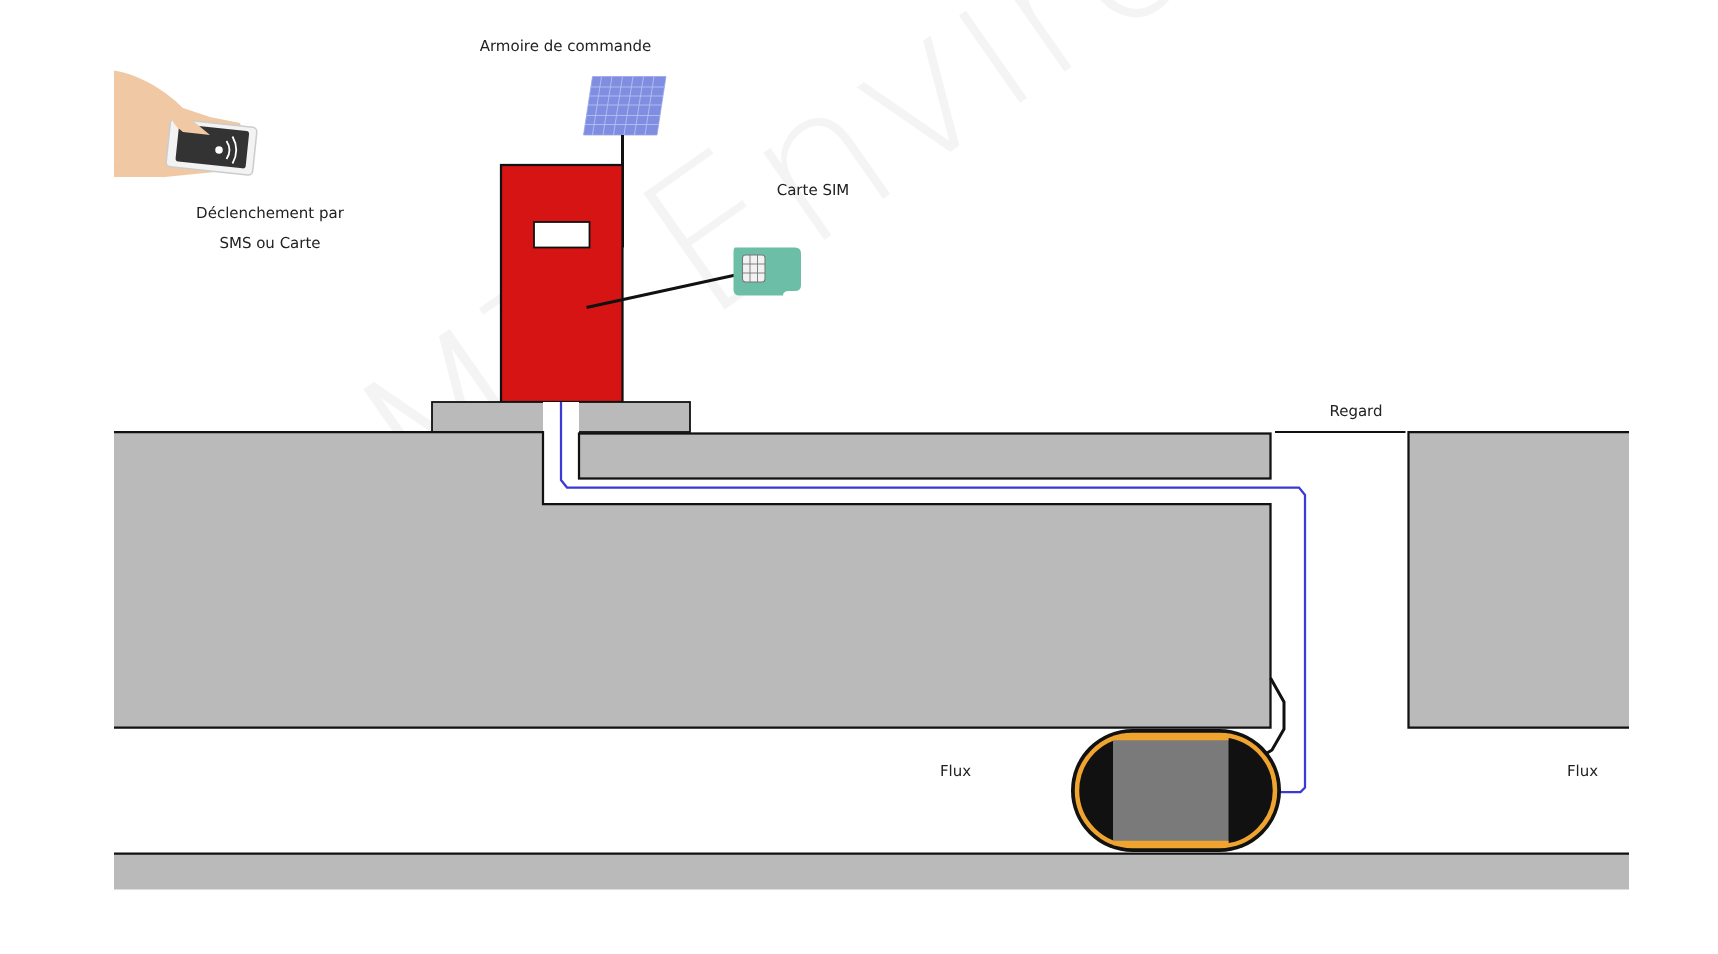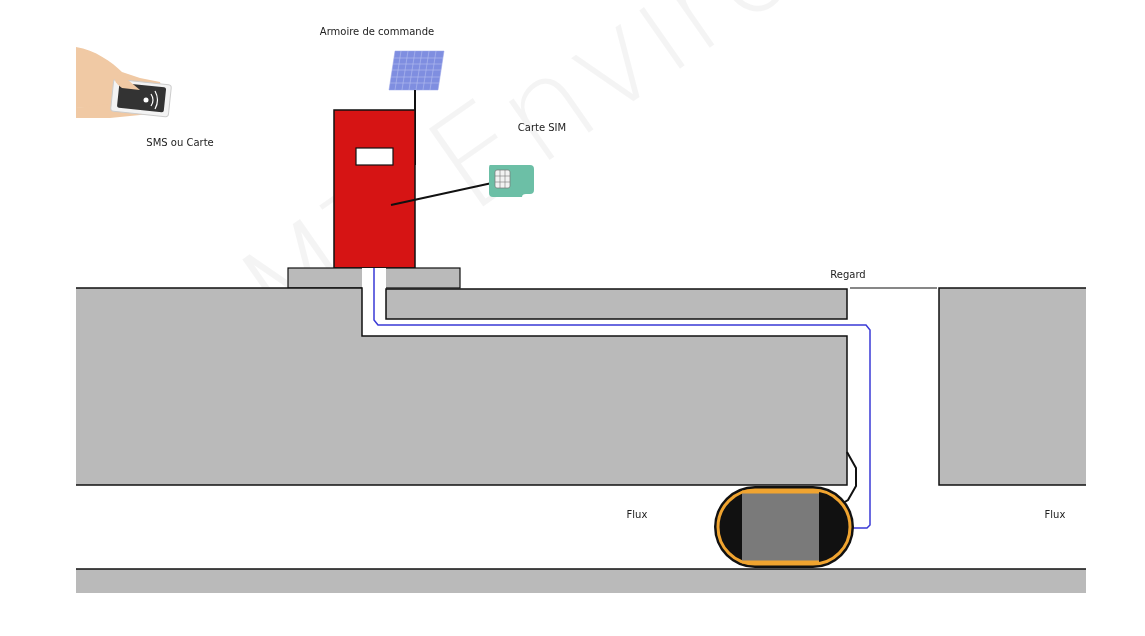--- a/index.html
+++ b/index.html
@@ -79,21 +79,22 @@
   <g>
     <rect x="714" y="486" width="140" height="82" rx="41" fill="#111"></rect>
     <rect x="718" y="490" width="132" height="74" rx="37" fill="none" stroke="#f0a430" stroke-width="3"></rect>
     <rect x="742" y="492" width="77" height="70" fill="#7a7a7a"></rect>
     <line x1="742" y1="492" x2="819" y2="492" stroke="#f0a430" stroke-width="3"></line>
     <line x1="742" y1="562" x2="819" y2="562" stroke="#f0a430" stroke-width="3"></line>
   </g>
 </svg>
 
 <div class="lbl" style="left:80px;top:133px;width:200px;">
+  <div>Déclenchement par</div>
   <div>SMS ou Carte</div>
 </div>
 <div class="lbl" style="left:287px;top:22px;width:180px;">Armoire de commande</div>
 <div class="lbl" style="left:442px;top:118px;width:200px;">
   <div>Carte SIM</div>
 </div>
-<div class="lbl" style="left:812px;top:265px;width:72px;">Regard</div>
+<div class="lbl" style="left:868px;top:265px;width:72px;">Regard</div>
 <div class="lbl" style="left:612px;top:505px;width:50px;">Flux</div>
 <div class="lbl" style="left:1030px;top:505px;width:50px;">Flux</div>
 
 </body></html>

